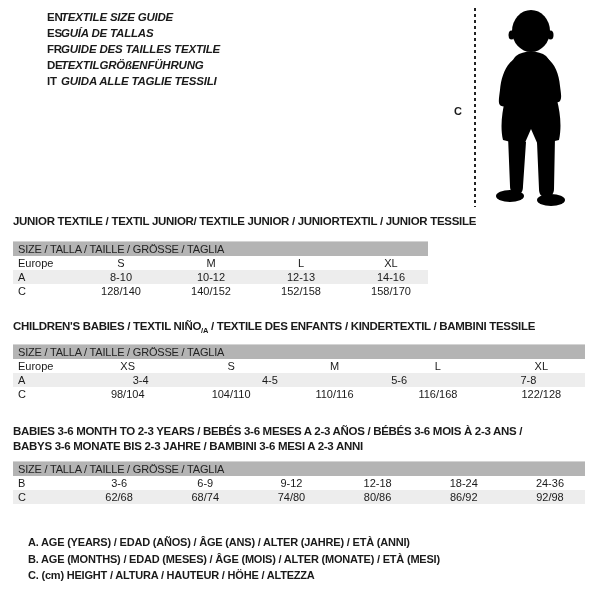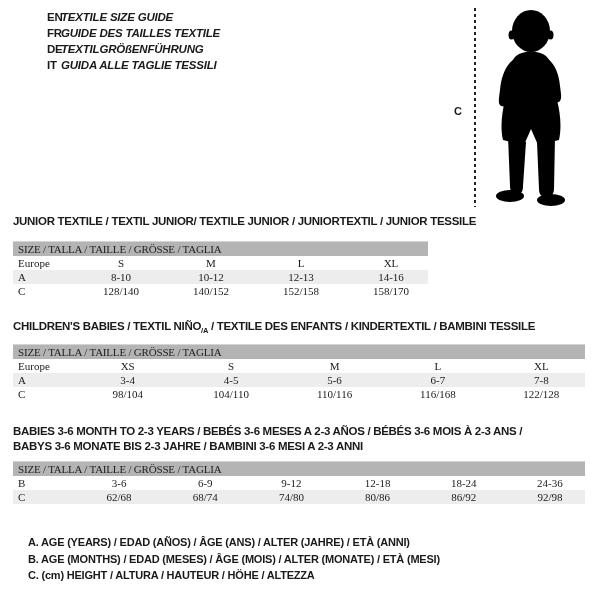--- a/index.html
+++ b/index.html
@@ -25,40 +25,44 @@
     background: repeating-linear-gradient(to bottom, #222 0 3px, transparent 3px 6px);
   }
   .height-c { position: absolute; left: 454px; top: 105px; font-size: 11px; font-weight: bold; }
   .toddler { position: absolute; left: 483px; top: 8px; }
 
   
   .sec-title { position: absolute; left: 13px; font-weight: bold; font-size: 11.5px; letter-spacing: -0.3px; white-space: nowrap; line-height: 15px; }
   .sec-title sub { font-size: 7.5px; }
 
   
-  .size-table { position: absolute; left: 13px; font-size: 11px; border-top: 1px solid #d4d4d4; font-family: Liberation Serif, serif; }
+  .size-table { position: absolute; left: 13px; font-size: 11px; border-top: 1px solid #d4d4d4; }
   .t-head { background: #b4b4b4; height: 14px; line-height: 14px; padding-left: 5px; color: #222; letter-spacing: -0.2px; }
   .t-row { display: flex; height: 14px; line-height: 15px; gap: 16px; }
   .t-row.alt { background: #ededed; }
   .t-label { width: 55px; padding-left: 5px; }
   .t-cell { flex: 1; text-align: center; }
   .w1 { width: 415px; }
   .w2 { width: 572px; }
 
   
   .legend { position: absolute; left: 20px; top: 534px; font-weight: bold; font-size: 11px; line-height: 16.5px; letter-spacing: -0.2px; margin-left: 8px; }
   .legend div { white-space: nowrap; }
 </style>
 </head>
 <body>
 
 <div class="lang-block">
   <div class="lang-row">
     <span class="lang-code">EN</span>
     <span class="lang-label">TEXTILE SIZE GUIDE</span>
+  </div>
+  <div class="lang-row">
+    <span class="lang-code">ES</span>
+    <span class="lang-label">GUÍA DE TALLAS</span>
   </div>
   <div class="lang-row">
     <span class="lang-code">FR</span>
     <span class="lang-label">GUIDE DES TAILLES TEXTILE</span>
   </div>
   <div class="lang-row">
     <span class="lang-code">DE</span>
     <span class="lang-label">TEXTILGRÖßENFÜHRUNG</span>
   </div>
   <div class="lang-row">
@@ -129,21 +133,20 @@
     <span class="t-cell">S</span>
     <span class="t-cell">M</span>
     <span class="t-cell">L</span>
     <span class="t-cell">XL</span>
   </div>
   <div class="t-row alt">
     <span class="t-label">A</span>
     <span class="t-cell">3-4</span>
     <span class="t-cell">4-5</span>
     <span class="t-cell">5-6</span>
-    <span class="t-cell">6-7</span>
     <span class="t-cell">7-8</span>
   </div>
   <div class="t-row">
     <span class="t-label">C</span>
     <span class="t-cell">98/104</span>
     <span class="t-cell">104/110</span>
     <span class="t-cell">110/116</span>
     <span class="t-cell">116/168</span>
     <span class="t-cell">122/128</span>
   </div>

